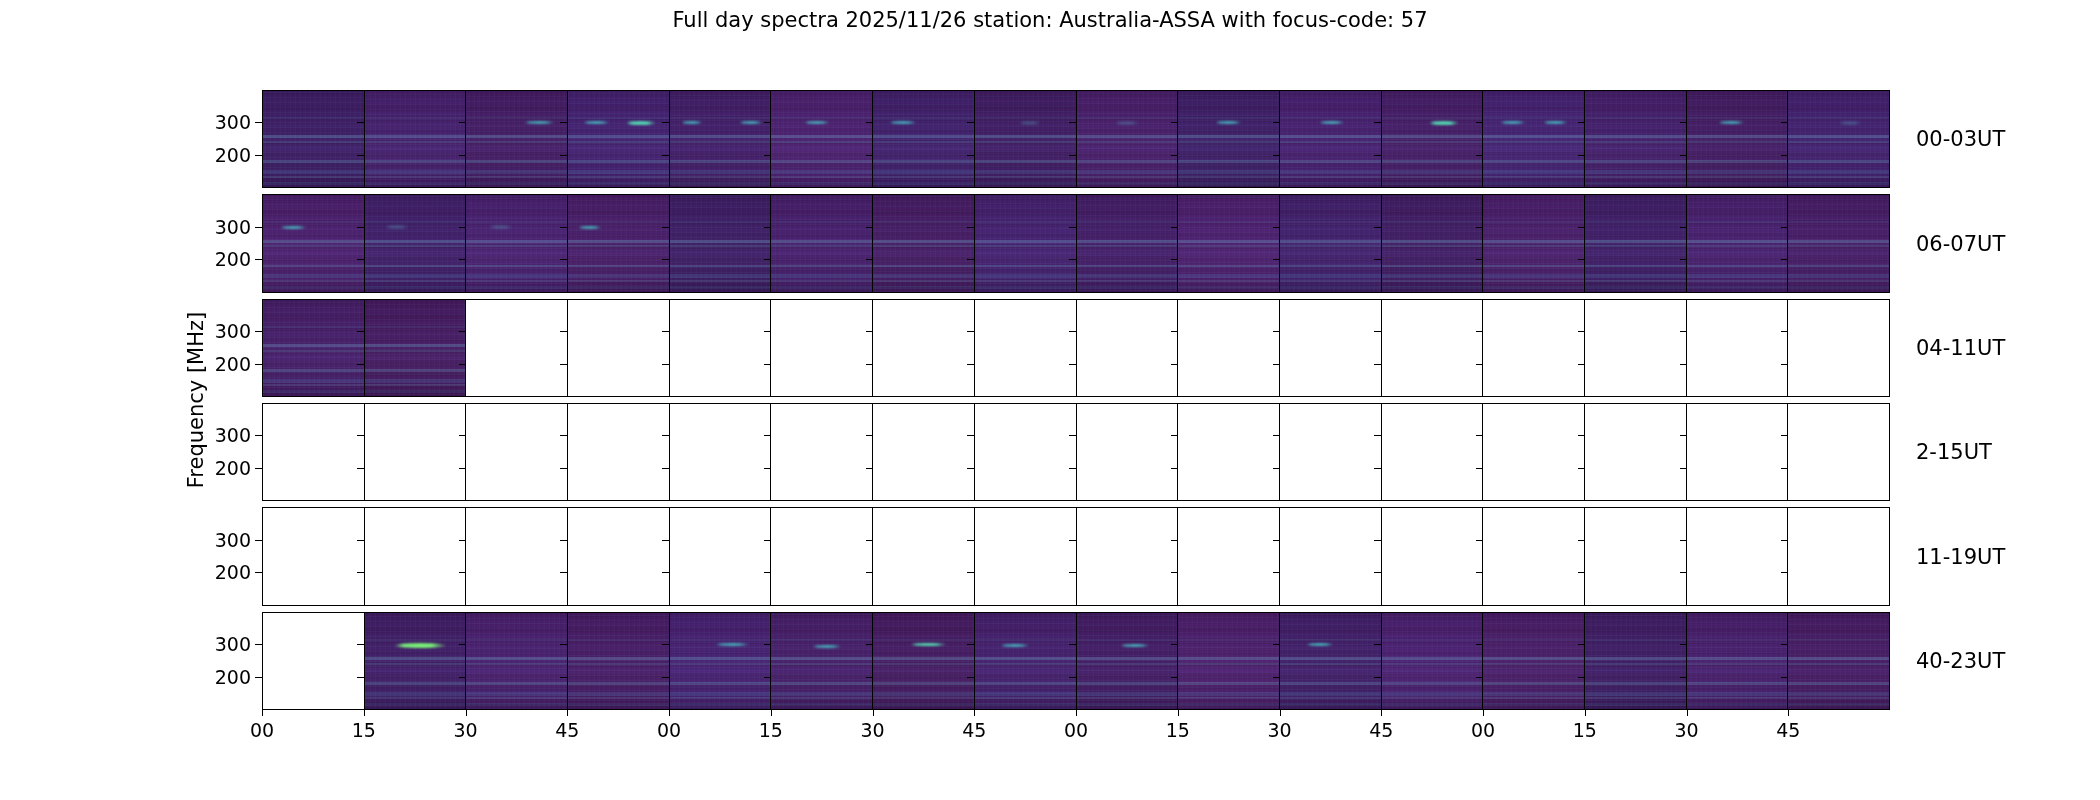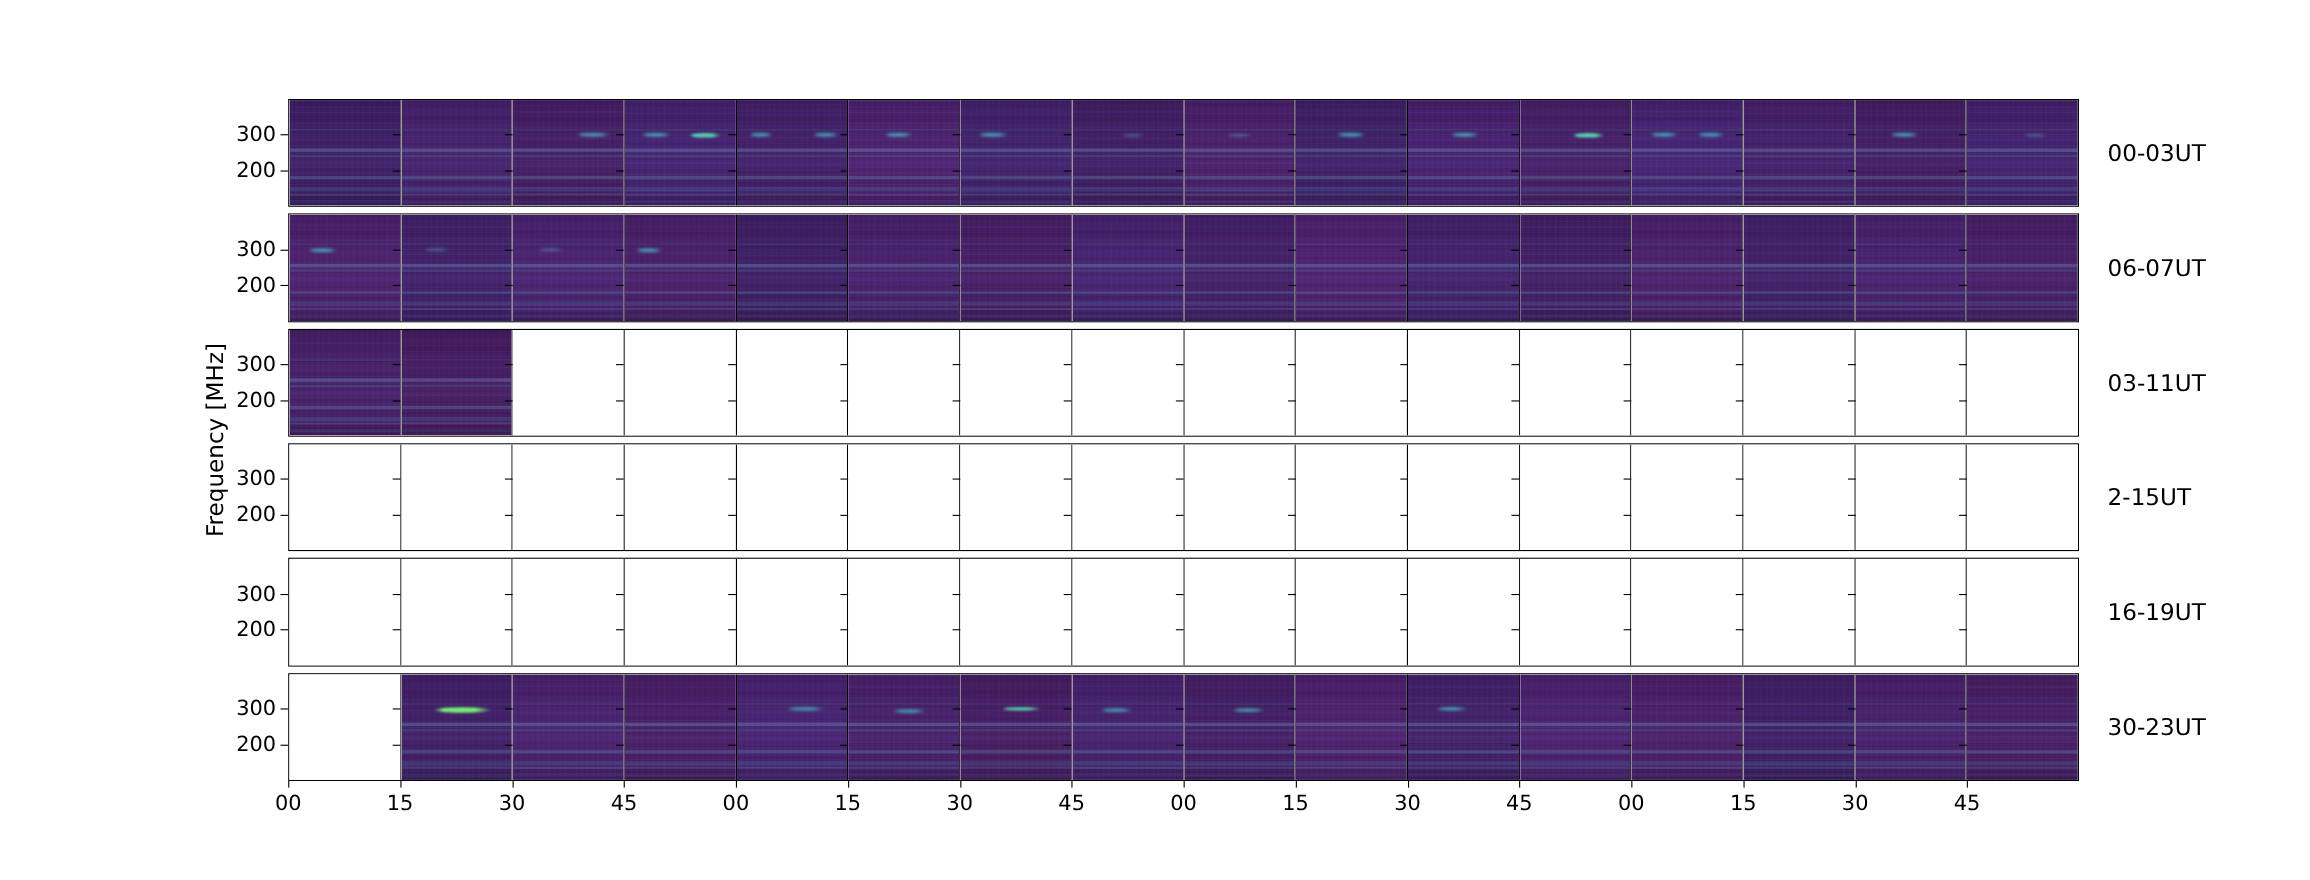--- a/index.html
+++ b/index.html
@@ -185,20 +185,21 @@
     font-size:21px;
     color:#000;
     white-space:nowrap;
   }
 </style>
 </head>
 <body>
 
 <div id="figure">
 
+  <div id="title">Full day spectra 2025/11/26 station: Australia-ASSA with focus-code: 57</div>
 
   <div id="ylabel">Frequency [MHz]</div>
 
   <div id="rows-container">
       <div class="row" style="top: 90px; height: 98.3333px;">
         <div class="row-frame">
           <div class="panels">
             <div class="panel">
               <div class="spec">
                 <div class="spec-base" style="filter: hue-rotate(-4deg) brightness(0.94);"></div>
@@ -1225,17 +1226,17 @@
         <div class="xlabel-txt" style="left: 81.25%;">15</div>
         <div class="xtick" style="left: 87.5%;"></div>
         <div class="xlabel-txt" style="left: 87.5%;">30</div>
         <div class="xtick" style="left: 93.75%;"></div>
         <div class="xlabel-txt" style="left: 93.75%;">45</div>
       </div>
     </div>
 
 <div class="rowlabel" style="top: 139.167px;">00-03UT</div>
     <div class="rowlabel" style="top: 243.5px;">06-07UT</div>
-    <div class="rowlabel" style="top: 347.833px;">03-11UT</div>
+    <div class="rowlabel" style="top: 347.833px;">04-11UT</div>
     <div class="rowlabel" style="top: 452.167px;">2-15UT</div>
-    <div class="rowlabel" style="top: 556.5px;">16-19UT</div>
-    <div class="rowlabel" style="top: 660.833px;">30-23UT</div>
+    <div class="rowlabel" style="top: 556.5px;">11-19UT</div>
+    <div class="rowlabel" style="top: 660.833px;">40-23UT</div>
   </div>
 
 </body></html>

